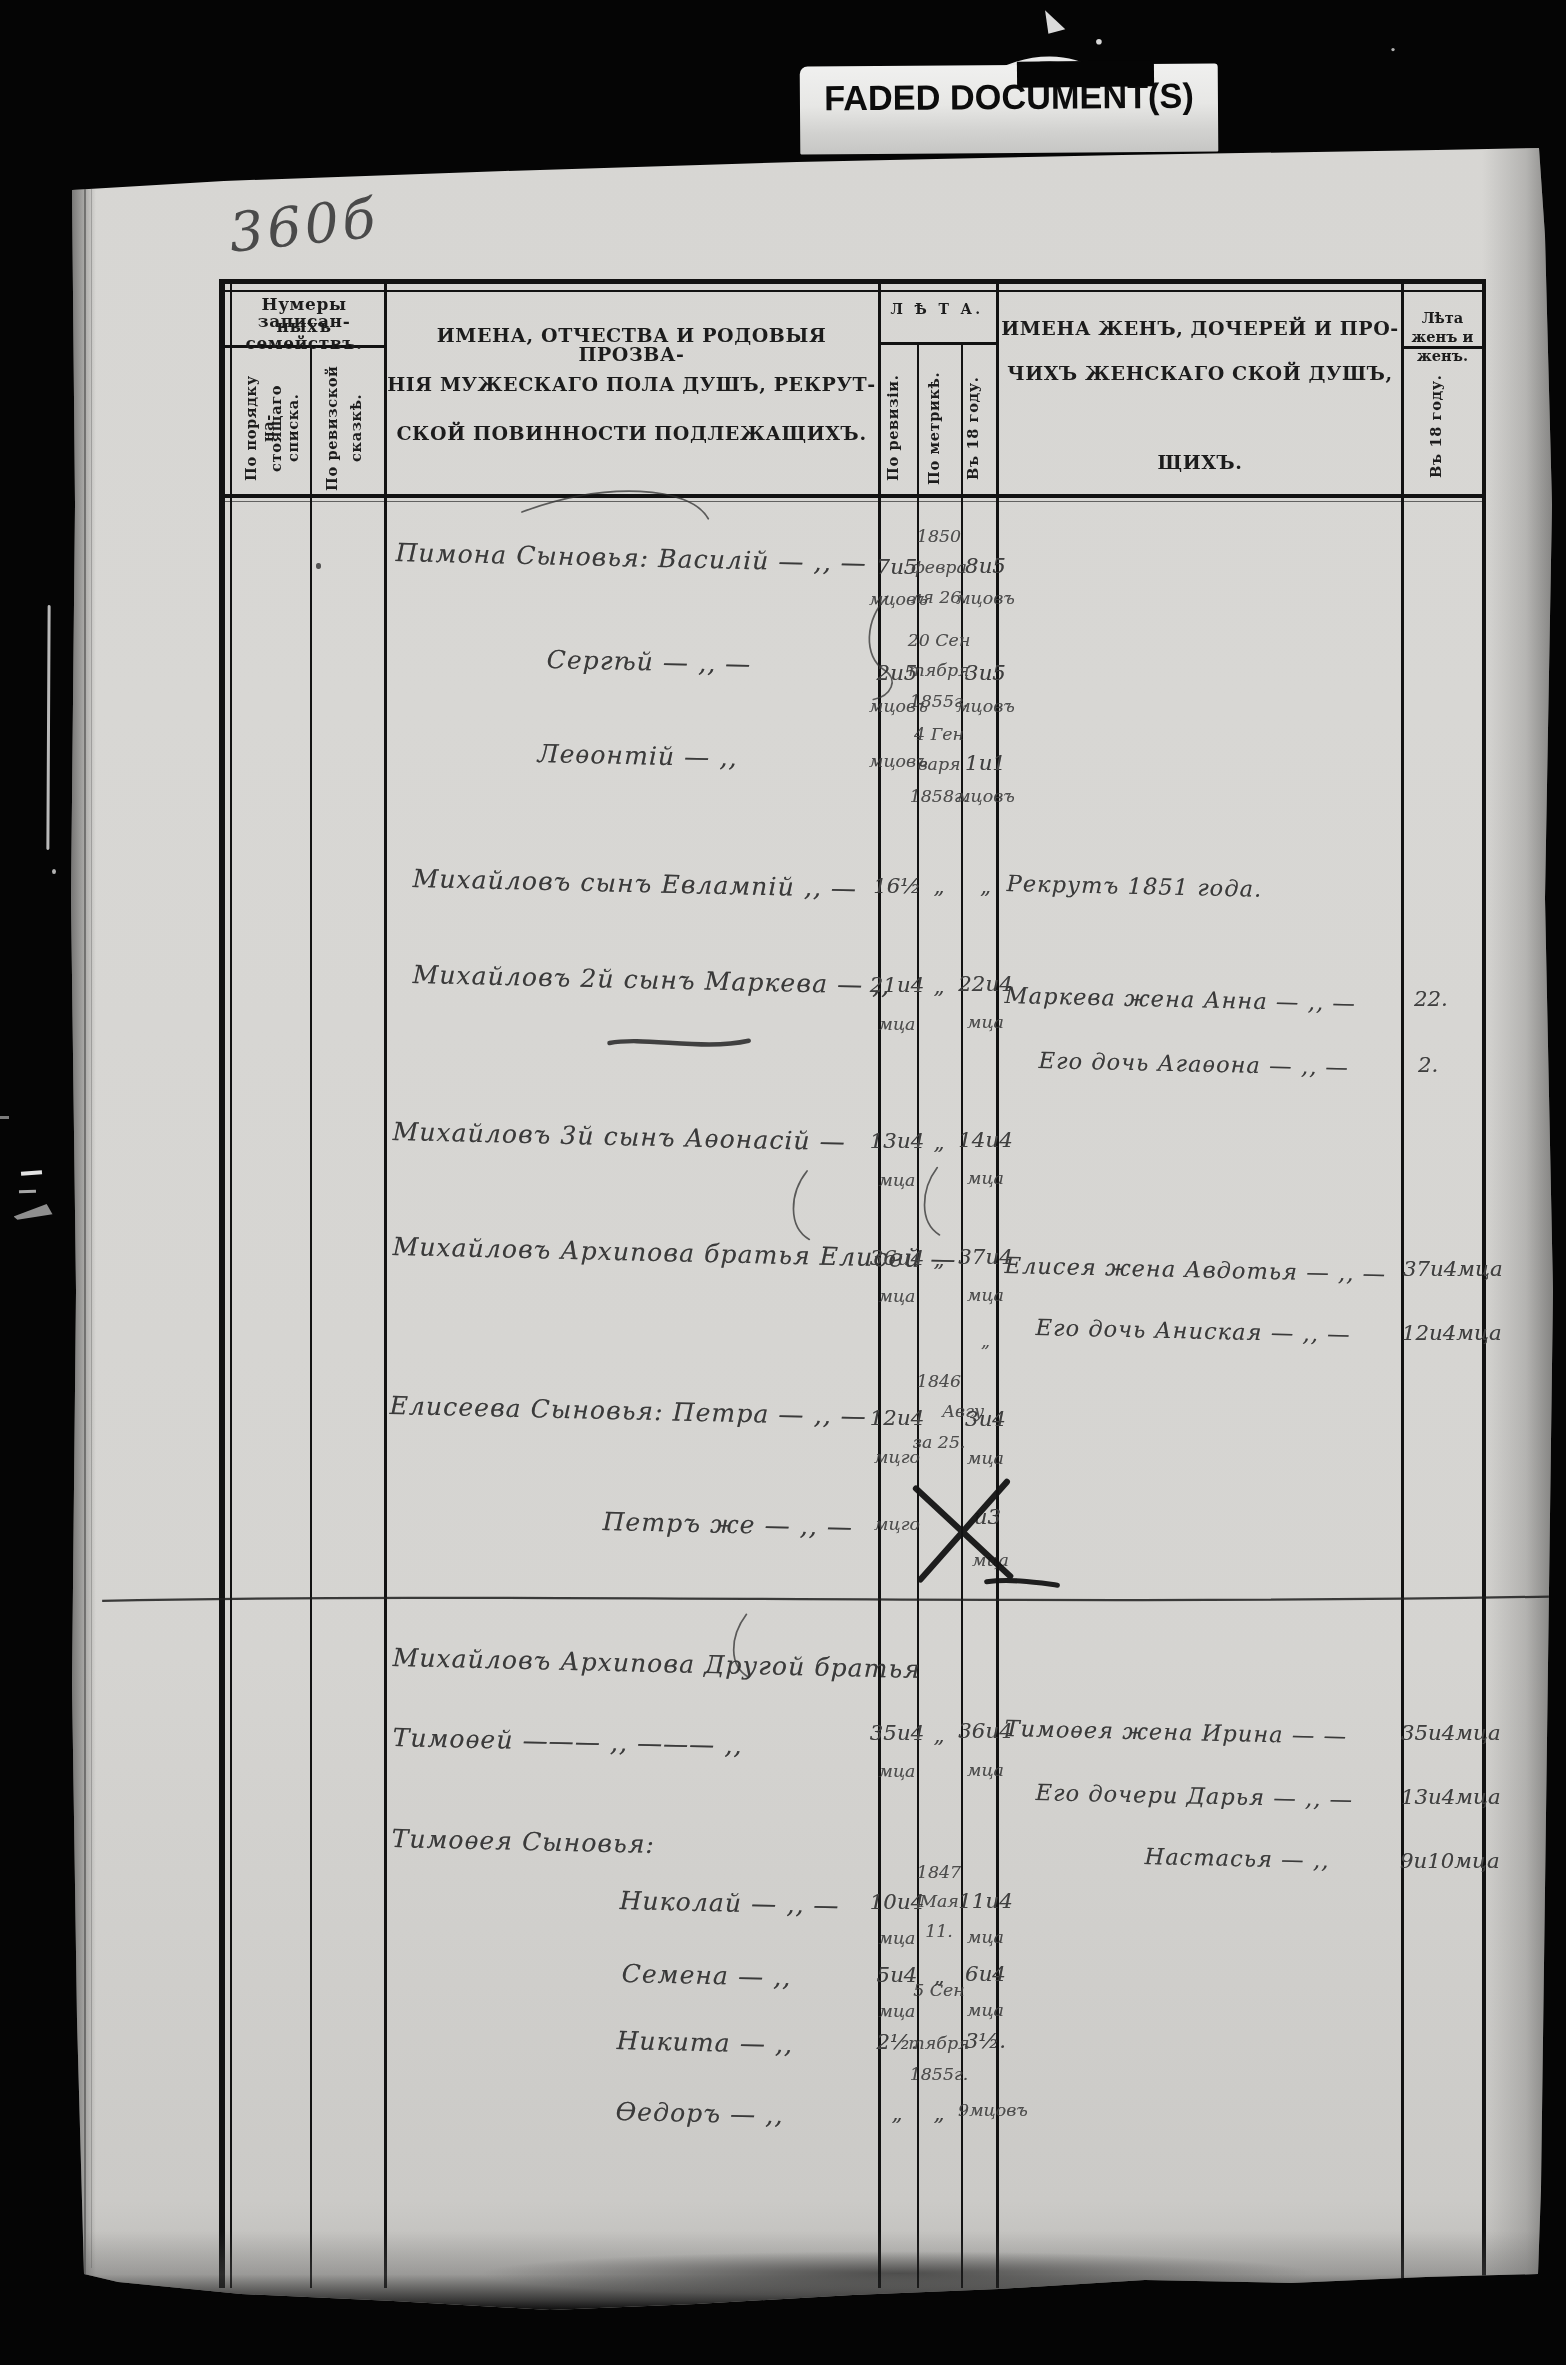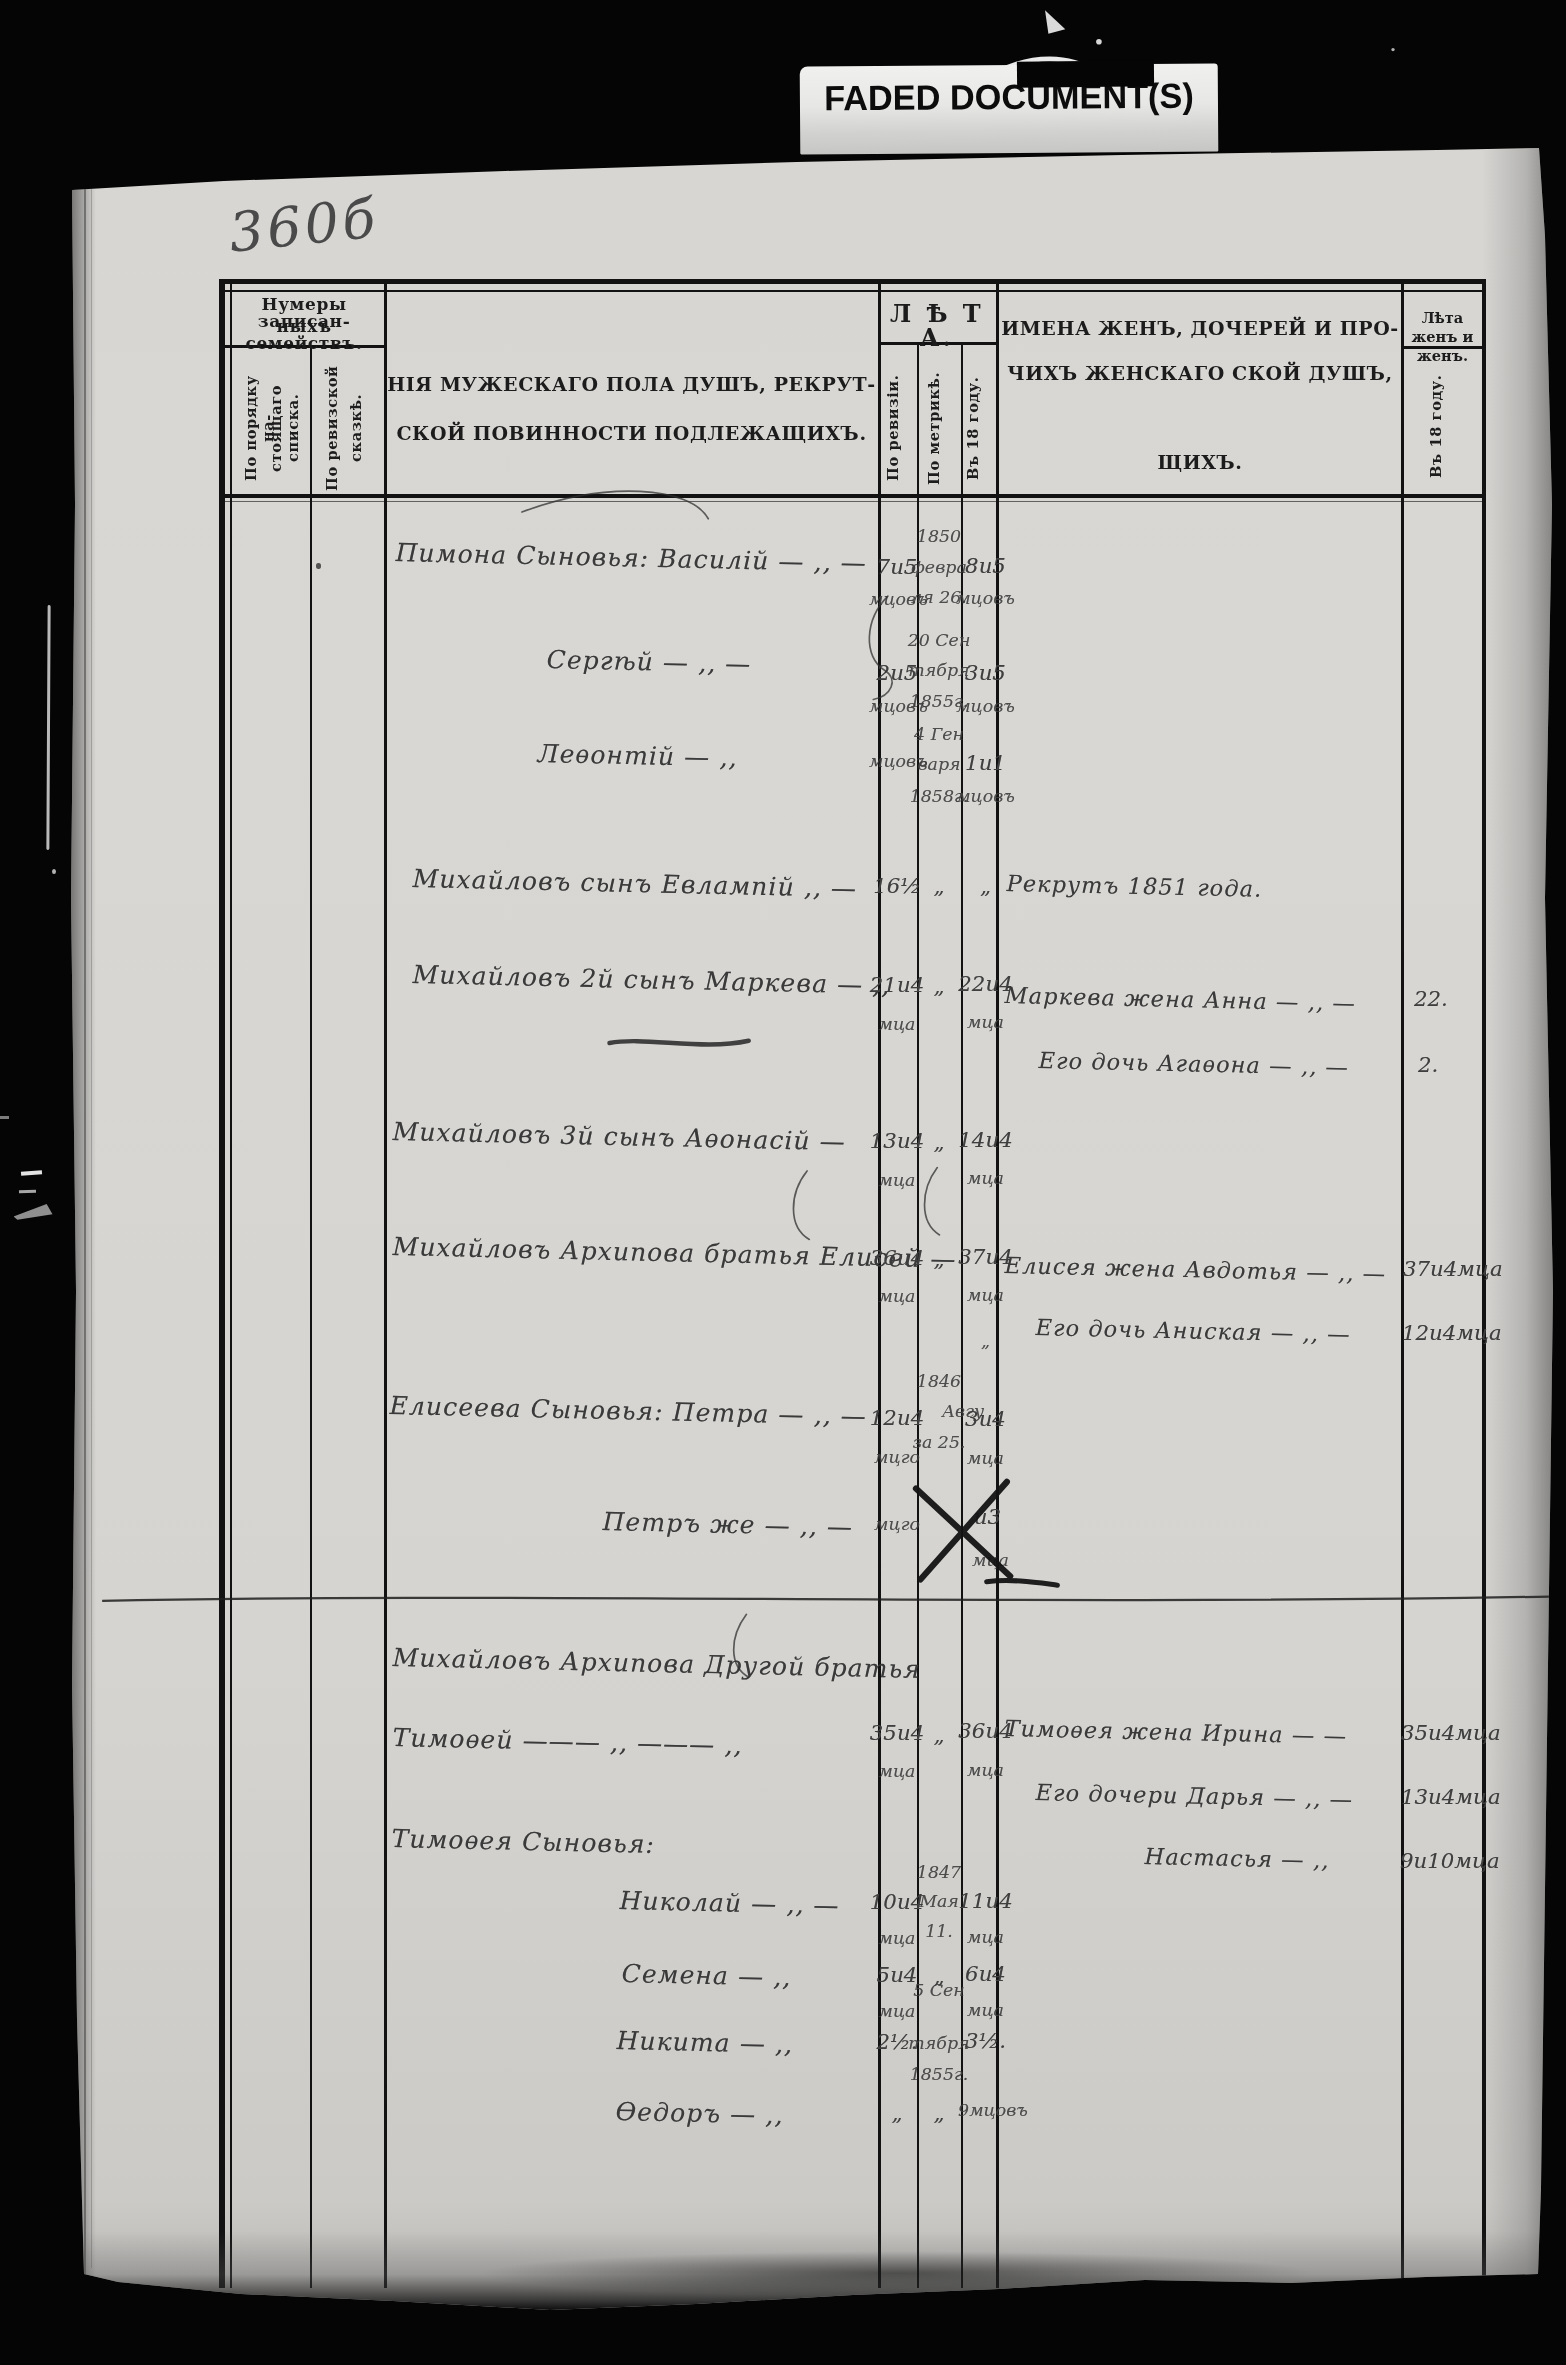--- a/index.html
+++ b/index.html
@@ -32,21 +32,21 @@
         background:linear-gradient(180deg,rgba(90,90,90,0),rgba(90,90,90,.35) 55%,rgba(25,25,25,.8) 88%,rgba(5,5,5,.95));}
   .blobB{position:absolute;left:477px;top:2251px;width:842px;height:45px;
         background:radial-gradient(ellipse at center,rgba(0,0,0,.5),rgba(0,0,0,0) 70%);}
   
   .ln{position:absolute;background:#121212;}
   
   .ph{position:absolute;font-weight:bold;color:#1c1c1c;text-align:center;letter-spacing:0.6px;
       font-size:19px;line-height:1;}
   .ph.sm{font-size:17px;}
   .ph.xs{font-size:14.6px;letter-spacing:0;margin-top:19px;}
-  .ph.leta{font-size:24px;letter-spacing:3.4px;}
+  .ph.leta{font-size:14px;letter-spacing:3.4px;}
   .vt{position:absolute;writing-mode:vertical-rl;transform:rotate(180deg);
       font-weight:bold;font-size:14.6px;color:#1d1d1d;letter-spacing:0.6px;text-align:center;}
   
   .hw{position:absolute;font-style:italic;color:#3a3a3a;letter-spacing:1.1px;white-space:nowrap;
       transform:rotate(1.3deg);transform-origin:left top;
       text-shadow:0 0 0.6px rgba(50,50,50,.4);}
   .hw.name{font-size:25px;}
   .hw.fem{font-size:22.4px;}
   .cell{position:absolute;text-align:center;font-style:italic;color:#3f3f3f;white-space:nowrap;
       text-shadow:0 0 0.6px rgba(50,50,50,.35);}
@@ -106,20 +106,21 @@
     <div class="ln" style="left:1482px;top:279px;width:3.9px;height:2009px"></div>
 
     <div class="ph sm" style="left:222px;top:296px;width:164px">Нумеры записан-</div>
     <div class="ph sm" style="left:222px;top:318px;width:164px">ныхъ семействъ.</div>
 
     <div class="vt" style="left:242px;top:362px;width:22.4px;height:132px">По порядку на-</div>
     <div class="vt" style="left:267px;top:362px;width:22.4px;height:132px">стоящаго списка.</div>
     <div class="vt" style="left:323px;top:362px;width:22.4px;height:132px">По ревизской</div>
     <div class="vt" style="left:347px;top:362px;width:22.4px;height:132px">сказкѣ.</div>
 
+    <div class="ph" style="left:387px;top:326px;width:489px">ИМЕНА, ОТЧЕСТВА И РОДОВЫЯ ПРОЗВА-</div>
     <div class="ph" style="left:387px;top:375px;width:489px">НІЯ МУЖЕСКАГО ПОЛА ДУШЪ, РЕКРУТ-</div>
     <div class="ph" style="left:387px;top:424px;width:489px">СКОЙ ПОВИННОСТИ ПОДЛЕЖАЩИХЪ.</div>
 
     <div class="ph leta" style="left:878px;top:302px;width:118px">Л Ѣ Т А.</div>
     <div class="vt" style="left:884px;top:364px;width:26px;height:128px">По ревизіи.</div>
     <div class="vt" style="left:925px;top:364px;width:26px;height:128px">По метрикѣ.</div>
     <div class="vt" style="left:964px;top:364px;width:25px;height:128px">Въ 18     году.</div>
 
     <div class="ph" style="left:1000px;top:319px;width:400px">ИМЕНА ЖЕНЪ, ДОЧЕРЕЙ И ПРО-</div>
     <div class="ph" style="left:1000px;top:364px;width:400px">ЧИХЪ ЖЕНСКАГО СКОЙ ДУШЪ,</div>

